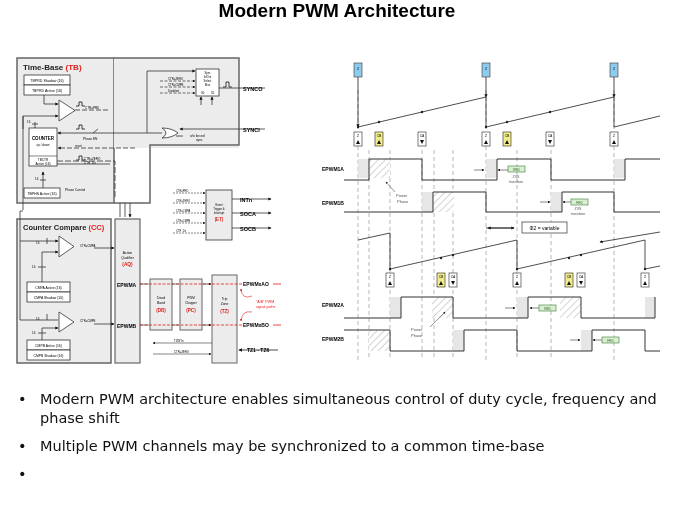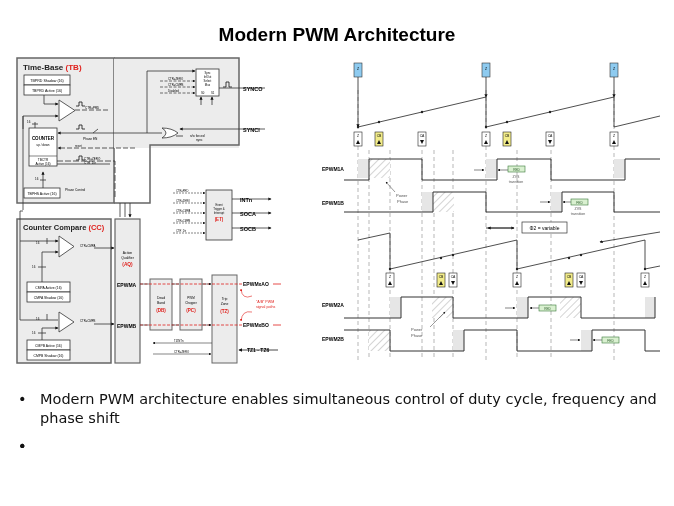--- a/index.html
+++ b/index.html
@@ -1,17 +1,17 @@
 <!DOCTYPE html>
 <html><head>
 <meta charset="utf-8">
 <style>
   html,body{margin:0;padding:0;background:#fff;}
   body{width:674px;height:506px;position:relative;overflow:hidden;font-family:"DejaVu Sans",sans-serif;}
-  .title{position:absolute;left:0;top:24px;width:674px;text-align:center;font-family:"Liberation Sans",sans-serif;font-weight:bold;font-size:19px;color:#000;}
+  .title{position:absolute;left:0;top:0;width:674px;text-align:center;font-family:"Liberation Sans",sans-serif;font-weight:bold;font-size:19px;color:#000;}
   svg{position:absolute;left:0;top:0;}
   svg text{font-family:"Liberation Sans",sans-serif;}
   .bullets{position:absolute;left:18px;top:390px;width:650px;font-family:"DejaVu Sans",sans-serif;font-size:14.5px;color:#111;line-height:19px;}
   .bullet{position:relative;padding-left:22px;margin-bottom:9px;}
   .bullet .dot{position:absolute;left:0;top:0;}
 </style>
 </head>
 <body>
 
 <div class="title">Modern PWM Architecture</div>
@@ -395,15 +395,15 @@
 
     <path d="M570,340 H580" stroke="#333" stroke-width="0.6" marker-end="url(#ah)"></path>
     <path d="M602,340 H593" stroke="#333" stroke-width="0.6" marker-end="url(#ah)"></path>
     <rect x="602" y="337" width="17" height="6" fill="#d9f0d0" stroke="#3a7a3a" stroke-width="0.6"></rect>
     <text x="610.5" y="341.5" font-size="3.2" text-anchor="middle" fill="#2a5a2a">FED</text>
   </g>
 </svg>
 
 <div class="bullets">
   <div class="bullet"><span class="dot">•</span><span>Modern PWM architecture enables simultaneous control of duty cycle, frequency and phase shift</span></div>
-  <div class="bullet"><span class="dot">•</span></div>
+  <div class="bullet"><span class="dot">•</span><span>Multiple PWM channels may be synchronized to a common time-base</span></div>
   <div class="bullet"><span class="dot">•</span></div>
 </div>
 
 </body></html>

